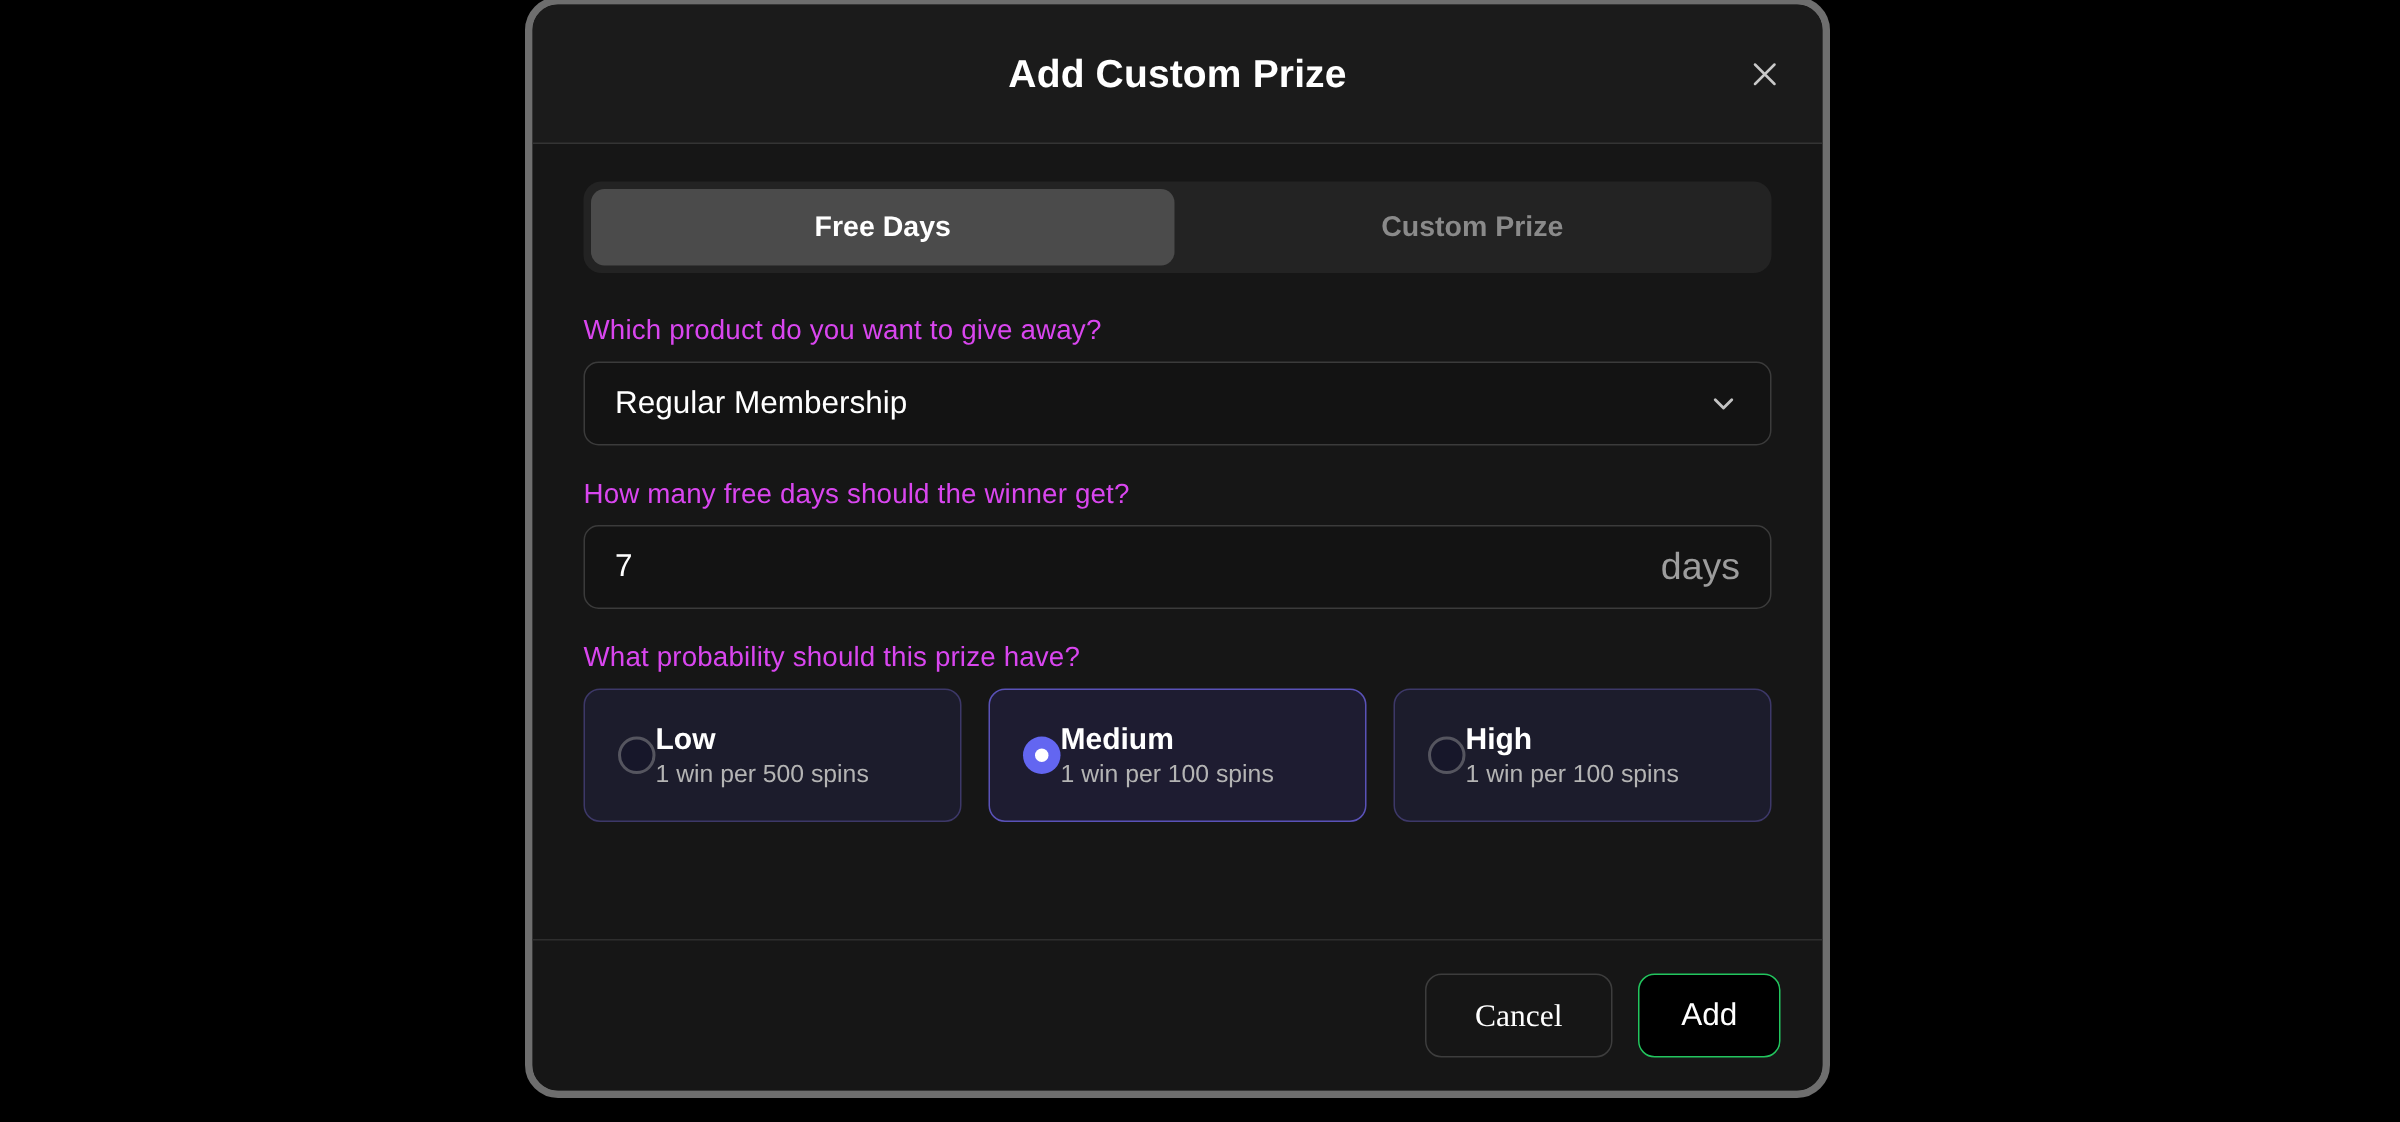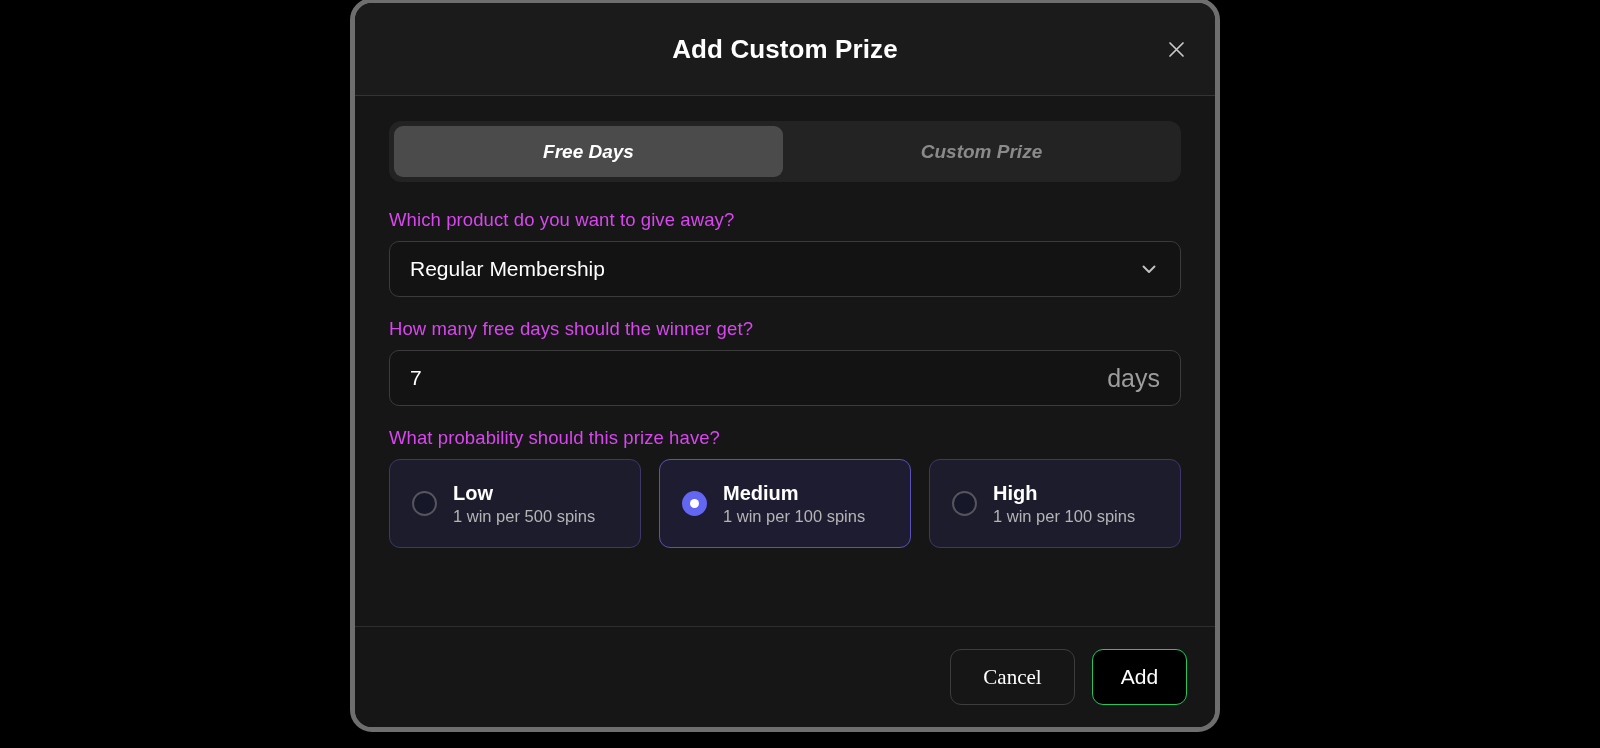--- a/index.html
+++ b/index.html
@@ -94,21 +94,20 @@
     align-items: center;
     justify-content: center;
     border-radius: 9px;
     font-size: 19px;
     font-weight: bold;
     cursor: pointer;
     border: none;
     background: transparent;
     color: #8a8a8a;
     font-family: inherit;
-    font-style: italic;
   }
   .tab.active {
     background: #4b4b4b;
     color: #ffffff;
   }
 
   
   .field { margin-bottom: 21px; }
   .field-label {
     display: block;
@@ -158,21 +157,20 @@
   }
   .option-card {
     flex: 1 1 0;
     height: 89px;
     background: #1c1c2c;
     border: 1px solid #3d3868;
     border-radius: 11px;
     display: flex;
     align-items: center;
     padding: 0 22px;
-    gap: 16px;
     cursor: pointer;
   }
   .option-card.selected {
     background: #1e1c31;
     border-color: #5a52b8;
   }
   .radio {
     flex: 0 0 auto;
     width: 25px;
     height: 25px;

